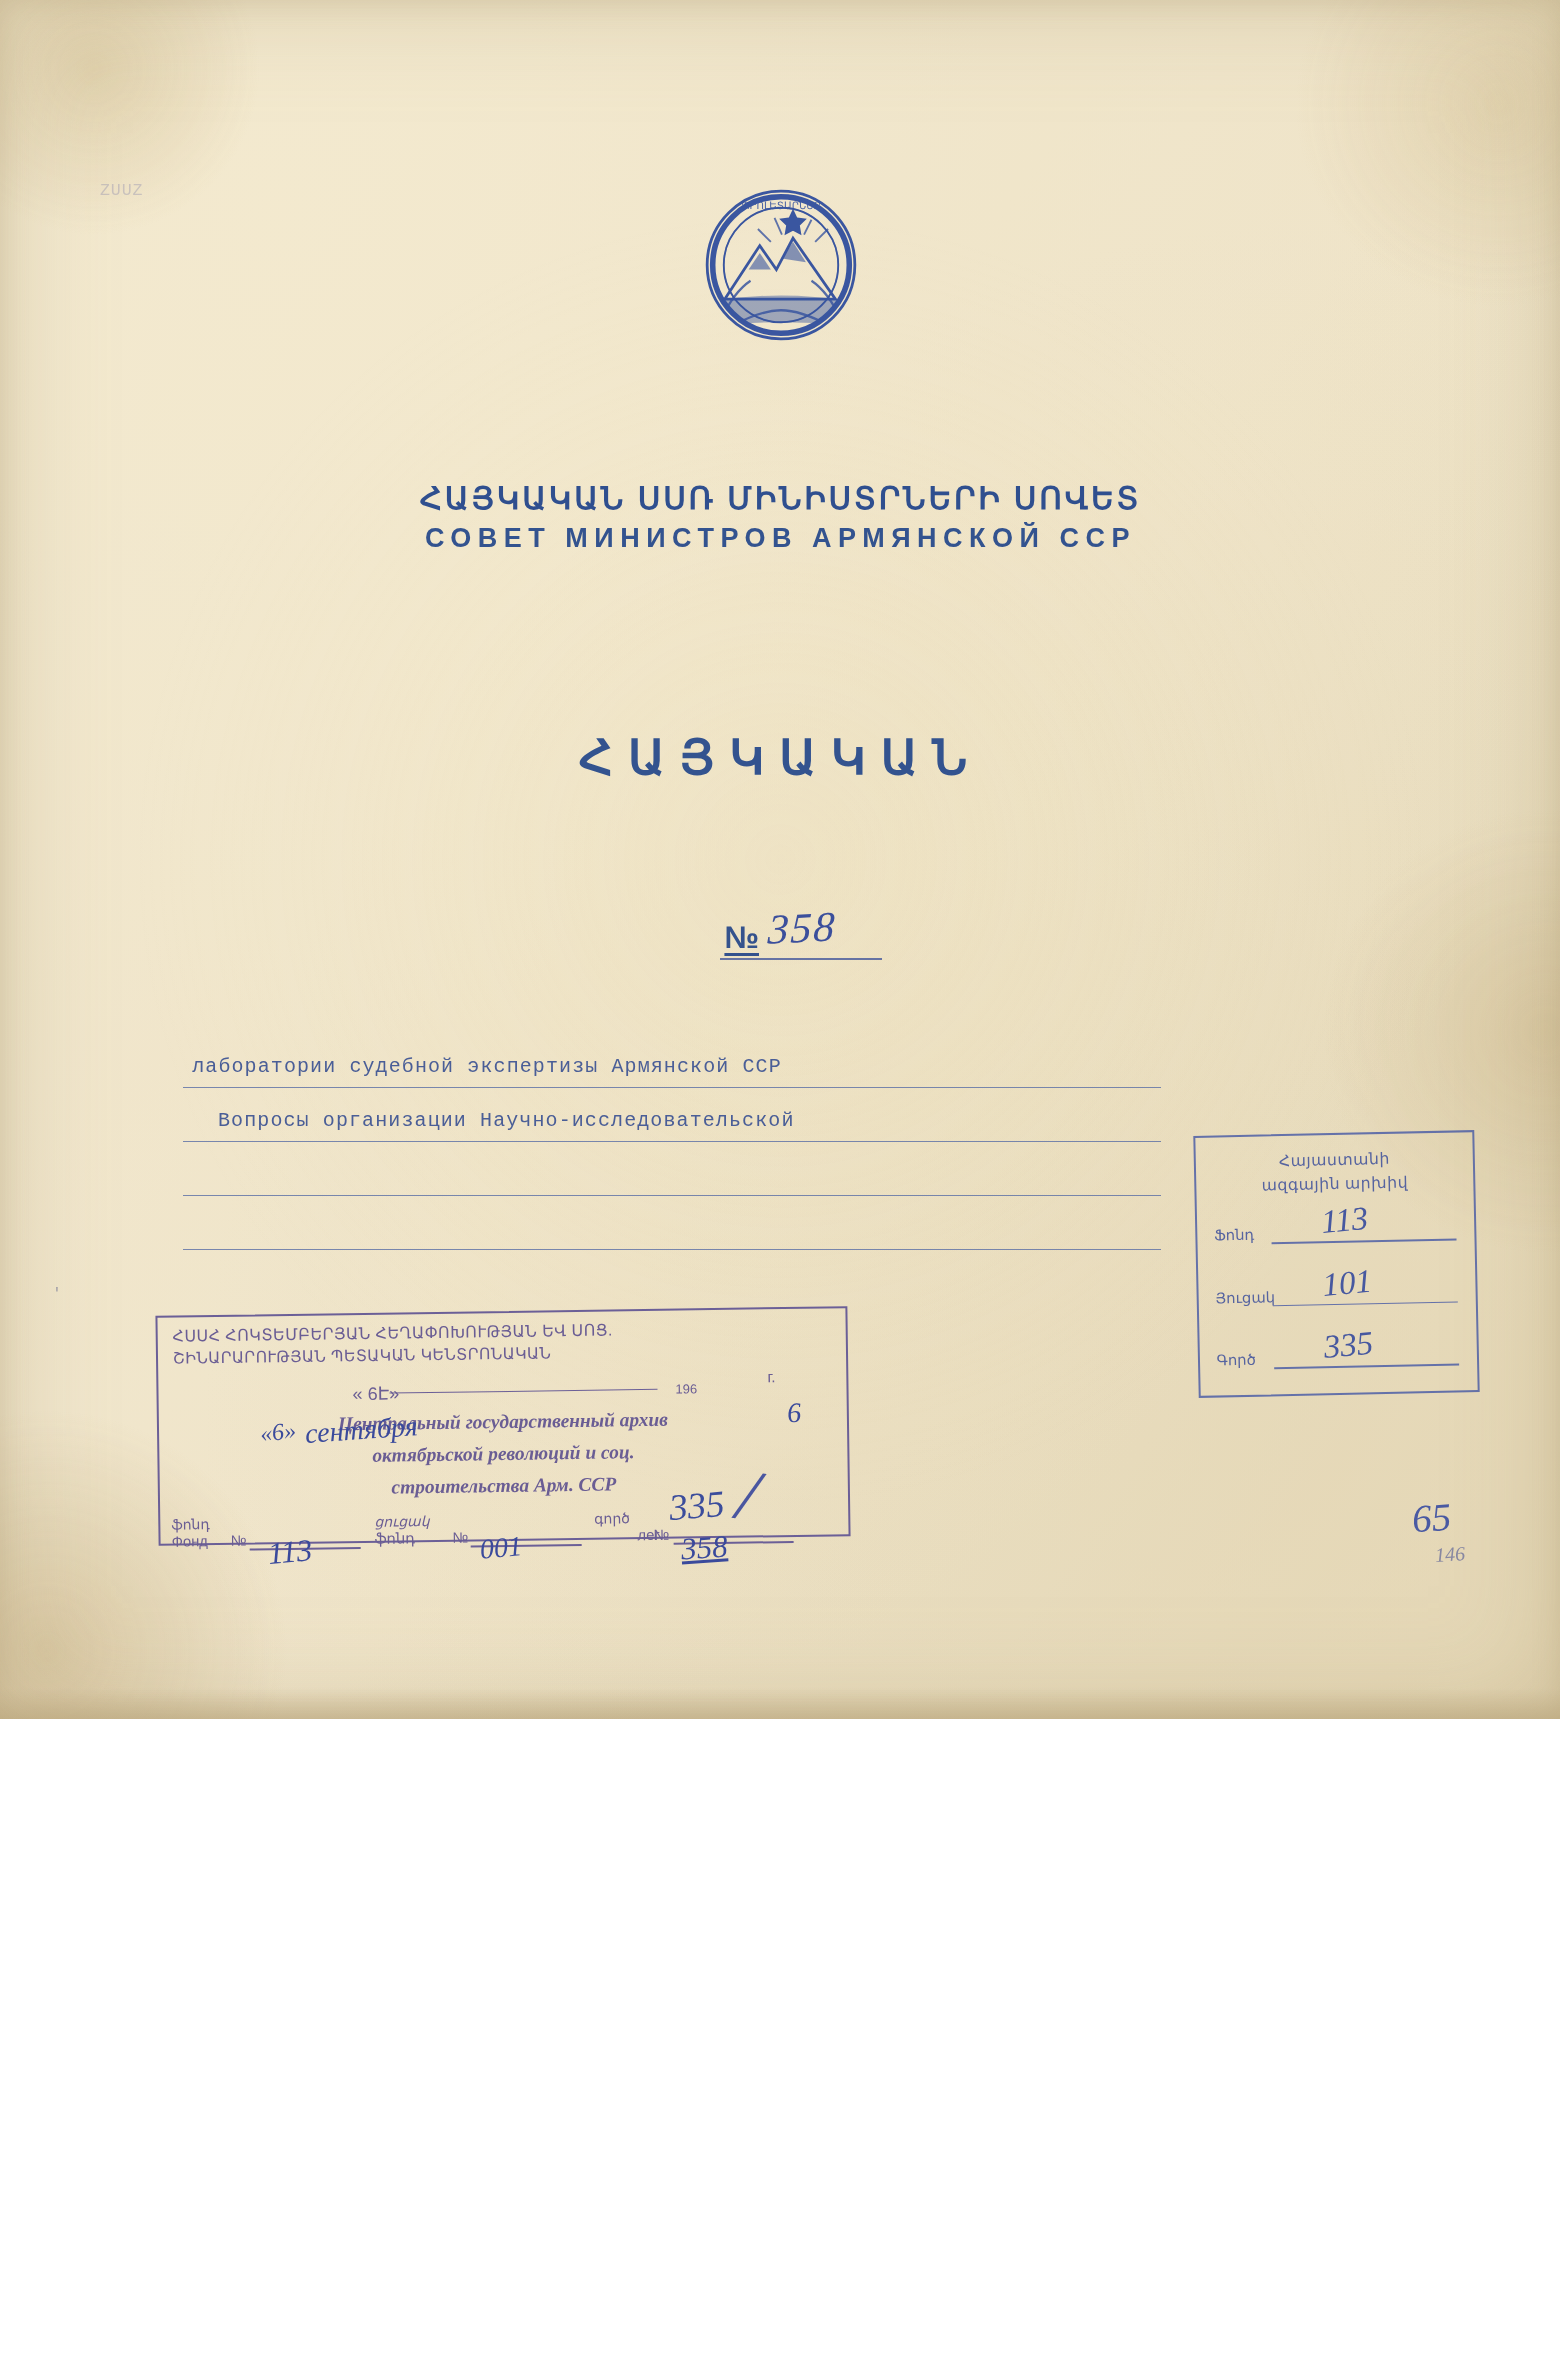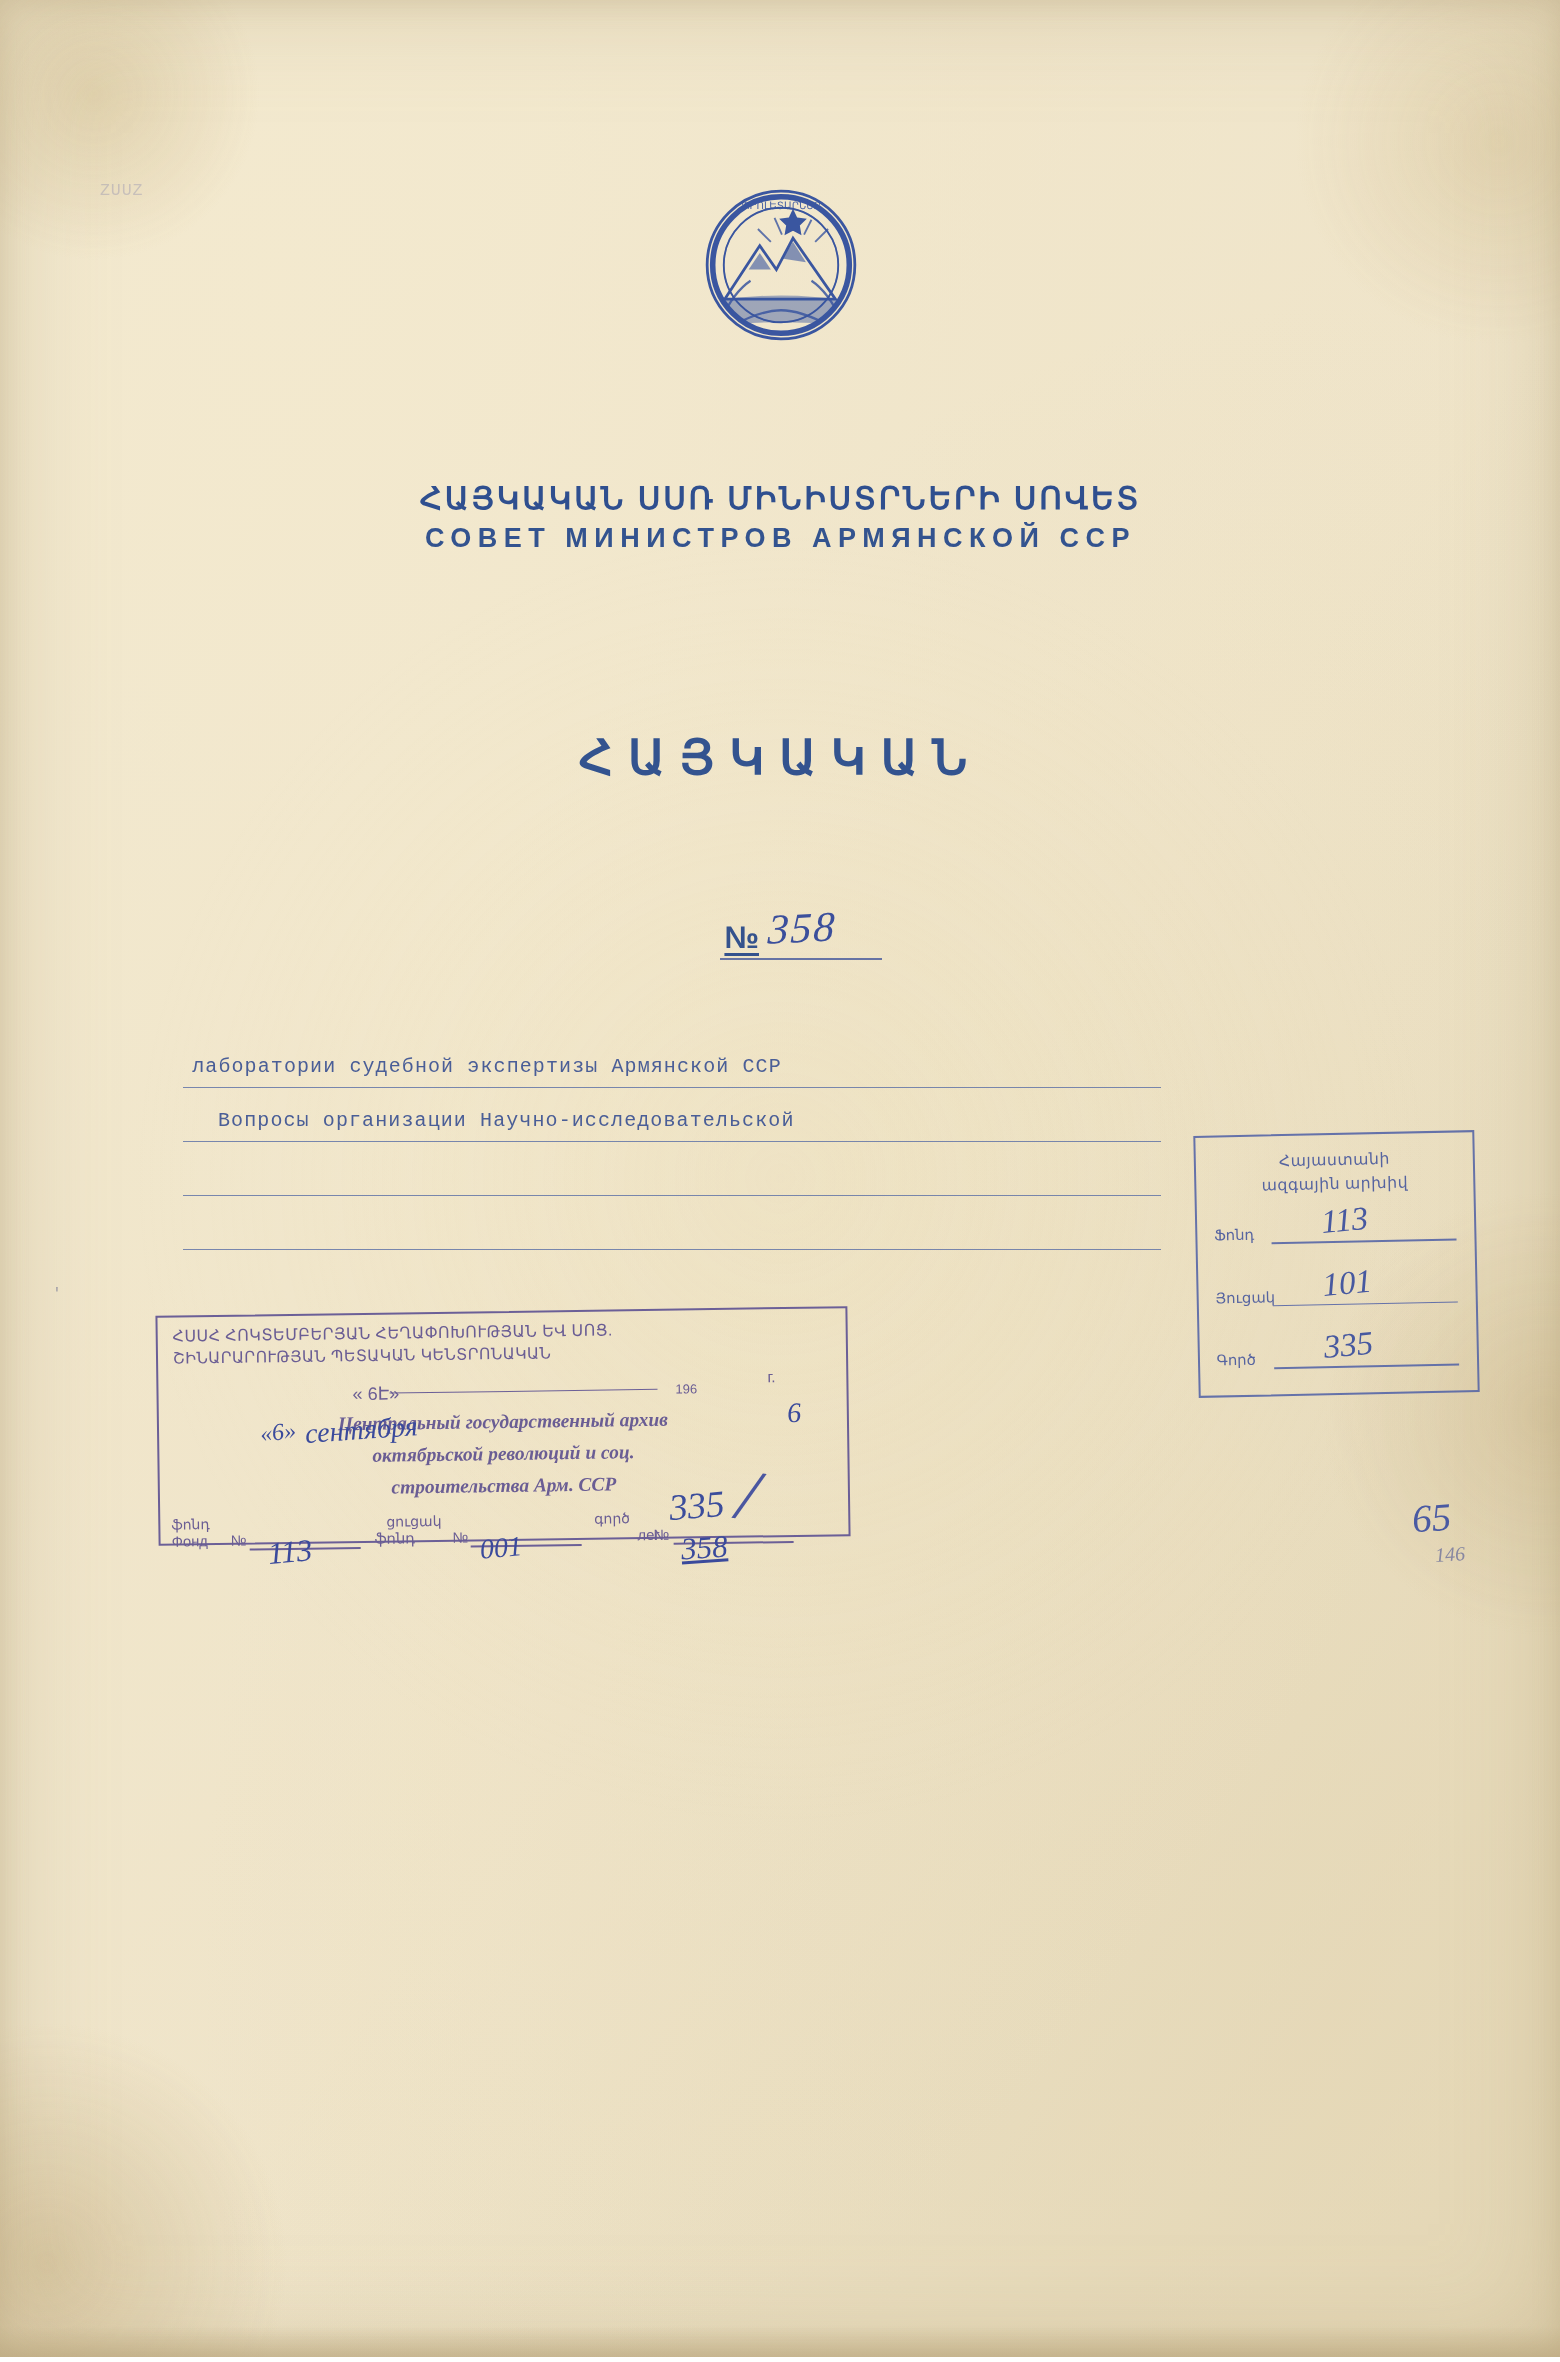--- a/index.html
+++ b/index.html
@@ -3,21 +3,21 @@
 <meta charset="utf-8">
 <style>
   html, body {
     margin: 0;
     padding: 0;
     background: #ffffff;
   }
   .page {
     position: relative;
     width: 1561px;
-    height: 2357px;
+    height: 1719px;
     overflow: hidden;
     background:
       radial-gradient(ellipse at 18% 12%, rgba(243,233,206,0.95) 0%, rgba(240,229,200,0.5) 40%, rgba(236,224,194,0) 75%),
       radial-gradient(ellipse at 85% 85%, rgba(228,214,180,0.6) 0%, rgba(233,221,190,0) 60%),
       linear-gradient(125deg, #f4ecd8 0%, #f1e7cf 28%, #efe4c9 55%, #eadfc2 78%, #e4d7b6 100%);
     font-family: "Liberation Sans", sans-serif;
   }
   
   .grain {
     position: absolute;
@@ -495,21 +495,21 @@
     <div class="ls-ru">Центральный государственный архив</div>
     <div class="ls-ru">октябрьской революций и соц.</div>
     <div class="ls-ru">строительства Арм. ССР</div>
 
     <div class="ls-fields">
       <span class="lf lf-hy" style="left:11px; bottom:24px;">ֆոնդ</span>
       <span class="lf" style="left:11px;">Фонд</span>
       <span class="lf" style="left:70px;">№</span>
       <span class="lf-rule" style="left:89px; width:111px;"></span>
 
-      <span class="lf lf-hy" style="left:226px; bottom:24px;">ցուցակ</span>
+      <span class="lf lf-hy" style="left:214px; bottom:24px;font-style:italic;">ցուցակ</span>
       <span class="lf" style="left:214px;">ֆոնդ</span>
       <span class="lf" style="left:292px;">№</span>
       <span class="lf-rule" style="left:310px; width:111px;"></span>
 
       <span class="lf lf-hy" style="left:434px; bottom:24px;">գործ</span>
       <span class="lf" style="left:434px;margin-left:43px;">лег</span>
       <span class="lf" style="left:493px;">№</span>
       <span class="lf-rule" style="left:513px; width:120px;"></span>
     </div>
   </div>

